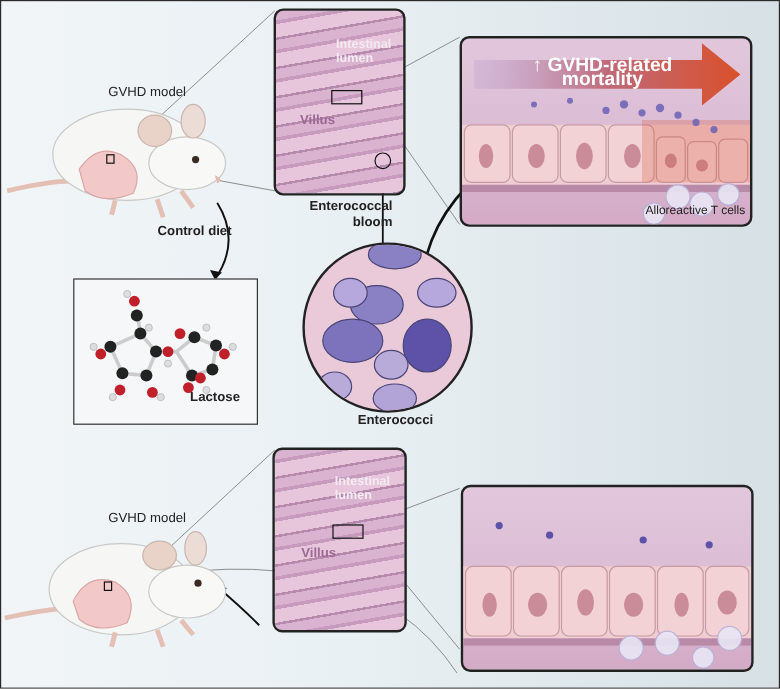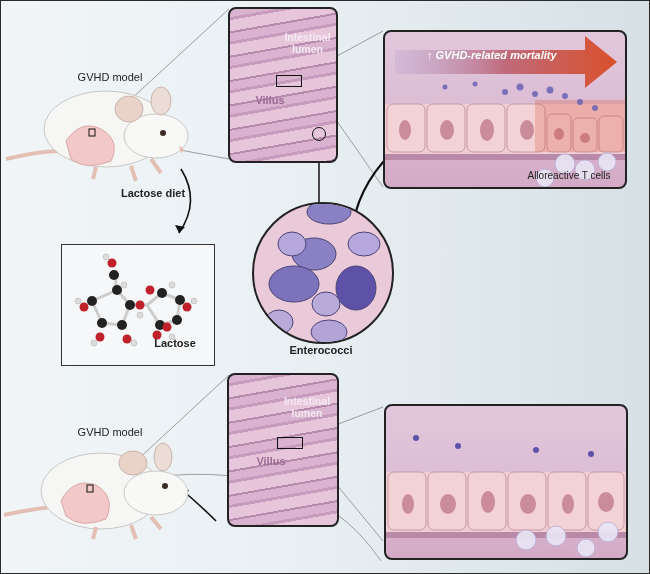--- a/index.html
+++ b/index.html
@@ -1,24 +1,24 @@
 <!DOCTYPE html>
 <html><head>
 <meta charset="utf-8">
 <style>
   html,body{margin:0;padding:0;}
   body{width:650px;height:574px;overflow:hidden;font-family:"Liberation Sans",sans-serif;}
   .frame{position:relative;width:648px;height:572px;border:1px solid #2a2a2a;
     background:linear-gradient(90deg,#f1f5f8 0%,#e9f0f3 45%,#d6e0e5 100%);overflow:hidden;}
-  .lbl{position:absolute;font-size:11px;color:#222;text-align:center;line-height:13px;}
+  .lbl{position:absolute;font-size:11px;color:#222;text-align:right;line-height:13px;}
   .b{font-weight:bold;}
   .panel{position:absolute;border:2px solid #222;border-radius:8px;overflow:hidden;}
   .tissue{background:
      repeating-linear-gradient(170deg,#d9b3cf 0 8px,#c79bbd 8px 11px,#e7c6dc 11px 22px,#b58aad 22px 24px);}
-  .ptext{position:absolute;color:#f4eaf2;font-weight:bold;font-size:10.5px;line-height:12px;text-align:center;}
+  .ptext{position:absolute;color:#f4eaf2;font-weight:bold;font-size:10.5px;line-height:12px;text-align:left;}
   .villus{color:#9b6a94;}
   .cellpanel{background:linear-gradient(180deg,#e2c7dc 0%,#dcbfd6 40%,#d4aac6 100%);}
   svg{position:absolute;left:0;top:0;}
 </style>
 </head>
 <body>
 
 <div class="frame">
 
   <svg width="650" height="574">
@@ -51,23 +51,23 @@
     <ellipse cx="155" cy="135" rx="32" ry="22" fill="#f8f8f6" stroke="#c8c8c6"></ellipse>
     <ellipse cx="160" cy="100" rx="10" ry="14" fill="#ecdcd6" stroke="#c9b5ae"></ellipse>
     <ellipse cx="128" cy="108" rx="14" ry="13" fill="#e9d3c8" stroke="#c9b5ae"></ellipse>
     <circle cx="162" cy="132" r="3" fill="#3a2a24"></circle>
     <path d="M178 145 Q186 148 180 152" fill="#e8b9b0"></path>
     <path d="M65 140 Q80 118 100 128 Q120 140 110 160 Q85 170 70 158 Z" fill="#f2c9c8" stroke="#d9a7a6"></path>
     <rect x="88" y="128" width="6" height="7" fill="none" stroke="#111" stroke-width="1"></rect>
     <path d="M95 166 L92 178 M130 165 L135 180 M150 158 L160 172" stroke="#e3bfb4" stroke-width="4"></path>
   </svg>
 
-  <div class="lbl b" style="left:112px;top:186px;width:80px;">Lactose diet</div>
-
-  <div style="position:absolute;left:60px;top:231px;width:152px;height:120px;border:1.5px solid #333;background:#f5f7f9;margin-top:12px;">
+  <div class="lbl b" style="left:112px;top:186px;width:80px;">Control diet</div>
+
+  <div style="position:absolute;left:60px;top:231px;width:152px;height:120px;border:1.5px solid #333;background:#f5f7f9;">
     <svg width="152" height="120">
       <g stroke="#ccc" stroke-width="3">
         <line x1="30" y1="56" x2="55" y2="45"></line>
           <line x1="55" y1="45" x2="68" y2="60"></line>
         <line x1="68" y1="60" x2="60" y2="80"></line>
           <line x1="60" y1="80" x2="40" y2="78"></line>
         <line x1="40" y1="78" x2="30" y2="56"></line>
           <line x1="68" y1="60" x2="85" y2="60"></line>
         <line x1="85" y1="60" x2="100" y2="48"></line>
           <line x1="100" y1="48" x2="118" y2="55"></line>
@@ -113,20 +113,21 @@
     </svg>
     <div class="lbl b" style="left:88px;top:92px;width:50px;">Lactose</div>
   </div>
 
   <div class="panel tissue" style="left:227px;top:6px;width:106px;height:152px;">
     <div class="ptext" style="left:50px;top:22px;width:55px;">Intestinal lumen</div>
     <div class="ptext villus" style="left:20px;top:85px;width:40px;font-size:11px;">Villus</div>
     <div style="position:absolute;left:46px;top:66px;width:24px;height:10px;border:1.5px solid #111;"></div>
     <div style="position:absolute;left:82px;top:118px;width:12px;height:12px;border:1.5px solid #111;border-radius:50%;"></div>
   </div>
+  <div class="lbl b" style="left:236px;top:165px;width:90px;">Enterococcal bloom</div>
 
   <div style="position:absolute;left:251px;top:201px;width:138px;height:138px;border:2px solid #222;border-radius:50%;background:#eac9d8;overflow:hidden;">
     <svg width="138" height="138">
       <g stroke="#4a4577" stroke-width="1">
         <ellipse cx="60" cy="50" rx="22" ry="16" fill="#8a80c4"></ellipse>
         <ellipse cx="40" cy="80" rx="25" ry="18" fill="#7d72bc"></ellipse>
         <ellipse cx="102" cy="84" rx="20" ry="22" fill="#5d52a8"></ellipse>
         <ellipse cx="38" cy="40" rx="14" ry="12" fill="#b6a8dc"></ellipse>
         <ellipse cx="110" cy="40" rx="16" ry="12" fill="#b6a8dc"></ellipse>
         <ellipse cx="72" cy="100" rx="14" ry="12" fill="#b9abd9"></ellipse>
@@ -180,21 +181,21 @@
           <circle cx="90" cy="52" r="2.5"></circle>
       </g>
       <g fill="#e9e6f5" stroke="#b9b0d8" opacity="0.9">
         <circle cx="180" cy="132" r="10"></circle>
           <circle cx="200" cy="138" r="10"></circle>
           <circle cx="222" cy="130" r="9"></circle>
         <circle cx="160" cy="146" r="9"></circle>
       </g>
       <text x="48" y="35" font-family="Liberation Sans, sans-serif" font-size="11" font-weight="bold" fill="#fff"></text>
     </svg>
-    <div class="ptext" style="left:42px;top:17px;width:150px;text-align:left;font-size:11px;color:#fff;font-style:italic;">↑ GVHD-related mortality</div>
+    <div class="ptext" style="left:42px;top:17px;width:150px;text-align:center;font-size:16px;color:#fff;">↑ GVHD-related mortality</div>
     <div class="lbl" style="left:132px;top:137px;width:104px;font-size:10px;color:#222;">Alloreactive T cells</div>
   </div>
 
   <div class="lbl" style="left:64px;top:425px;width:90px;">GVHD model</div>
 
   <svg width="650" height="574">
     <path d="M3 514 Q30 508 52 506" stroke="#e3bfb4" stroke-width="4" fill="none"></path>
     <ellipse cx="100" cy="490" rx="60" ry="38" fill="#f6f6f4" stroke="#c8c8c6"></ellipse>
     <ellipse cx="155" cy="492" rx="32" ry="22" fill="#f8f8f6" stroke="#c8c8c6"></ellipse>
     <ellipse cx="162" cy="456" rx="9" ry="14" fill="#ecdcd6" stroke="#c9b5ae"></ellipse>

